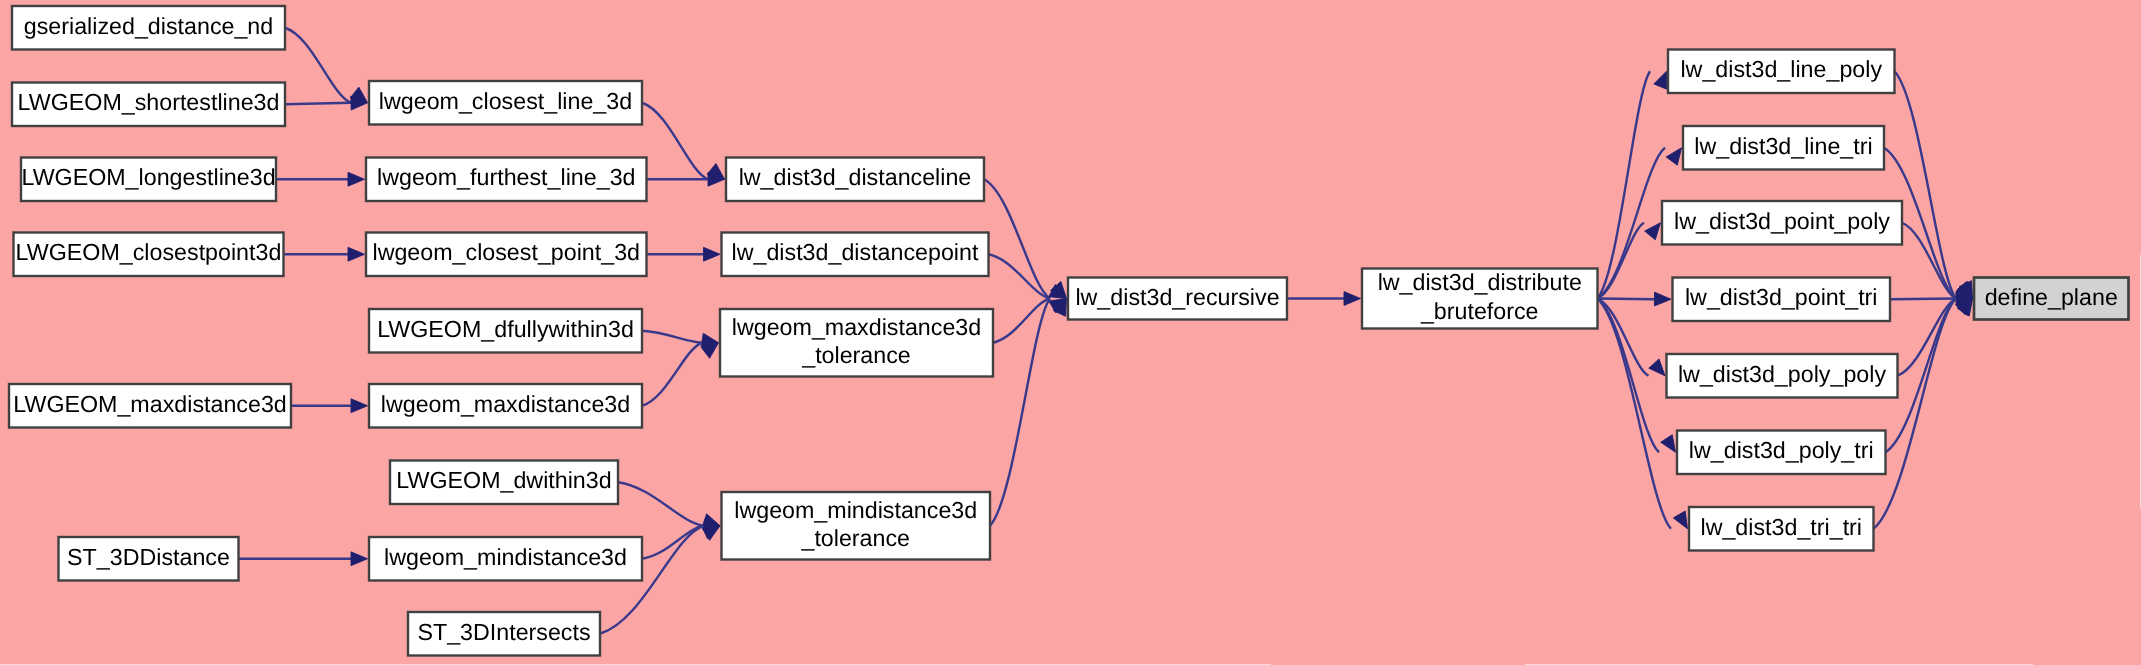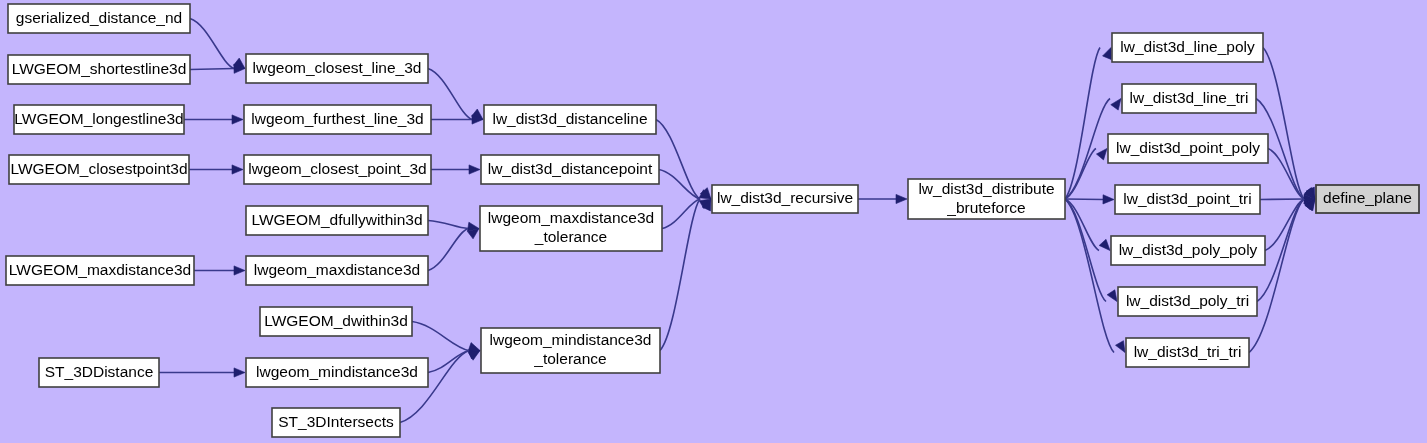--- a/index.html
+++ b/index.html
@@ -4,21 +4,21 @@
 <style>
   html, body {
     margin: 0;
     padding: 0;
     background: #ffffff;
   }
   #graph-root {
     position: relative;
     width: 1427px;
     height: 443px;
-    background: #c4b5fd;
+    background: #fca5a5;
     font-family: "Liberation Sans", "DejaVu Sans", sans-serif;
     overflow: hidden;
   }
   svg#callgraph {
     display: block;
     width: 1427px;
     height: 443px;
   }
   .node-box {
     fill: #ffffff;

